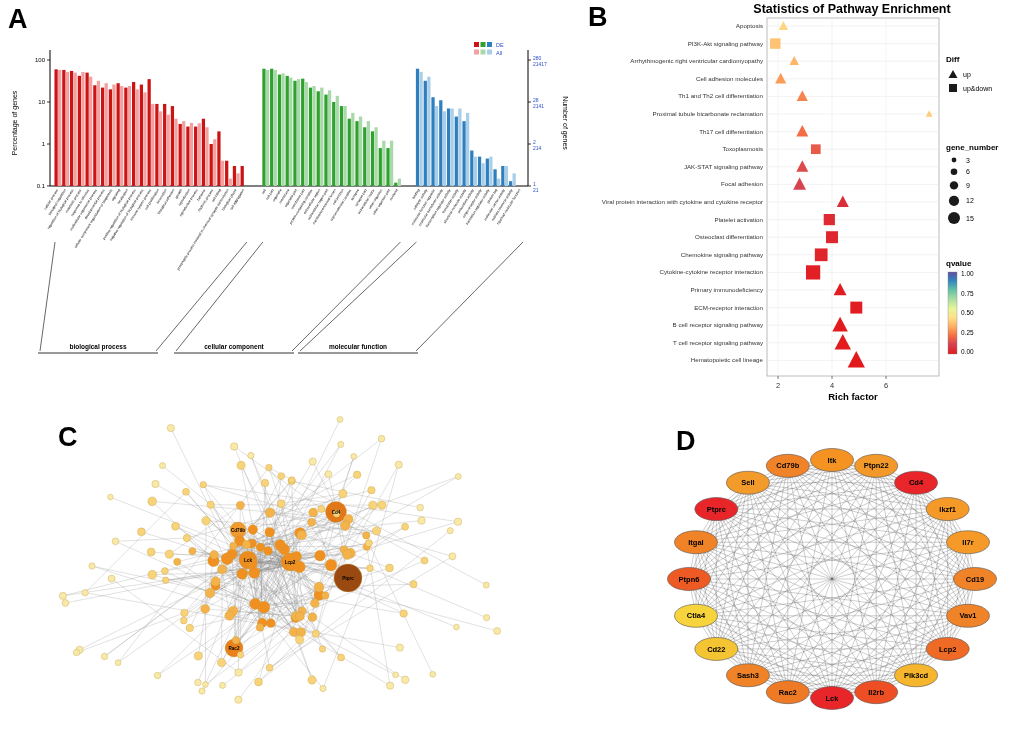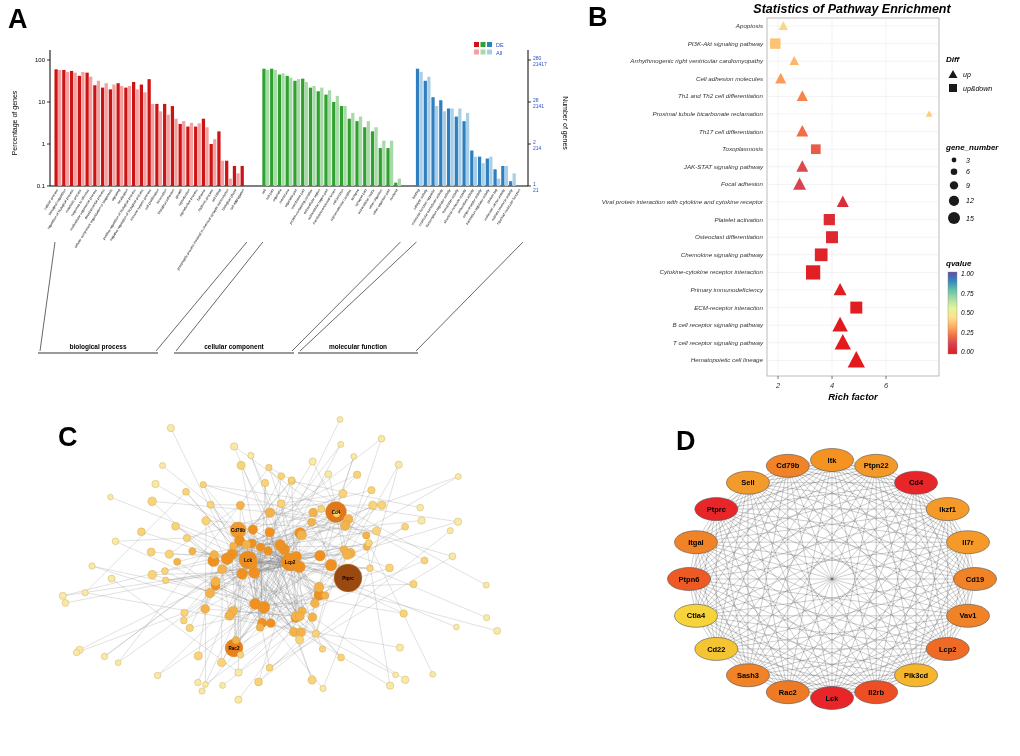--- a/index.html
+++ b/index.html
@@ -5,21 +5,21 @@
   html,body{margin:0;padding:0;}
   body{width:1020px;height:756px;background:#ffffff;position:relative;overflow:hidden;
        font-family:"Liberation Sans","DejaVu Sans",sans-serif;}
   .panel{position:absolute;}
   .panel-letter{position:absolute;font-size:27px;font-weight:bold;color:#000;z-index:5;line-height:1;}
   #letterA{left:8px;top:6px;}
   #letterB{left:588px;top:4px;}
   #letterC{left:58px;top:424px;}
   #letterD{left:676px;top:428px;}
   #panelA{left:6px;top:2px;width:562px;height:400px;}
-  #panelB{left:572px;top:0;width:448px;height:410px;font-style:italic;}
+  #panelB{left:572px;top:0;width:448px;height:410px;}
   #panelC{left:36px;top:396px;width:505px;height:360px;}
   #panelD{left:650px;top:418px;width:370px;height:336px;text-align:right;}
   .chart-title{position:absolute;left:100px;top:2px;width:360px;text-align:center;
                font-weight:bold;font-size:12.5px;color:#000;z-index:4;}
   svg{display:block;}
 </style>
 </head>
 <body>
 
 <div>

